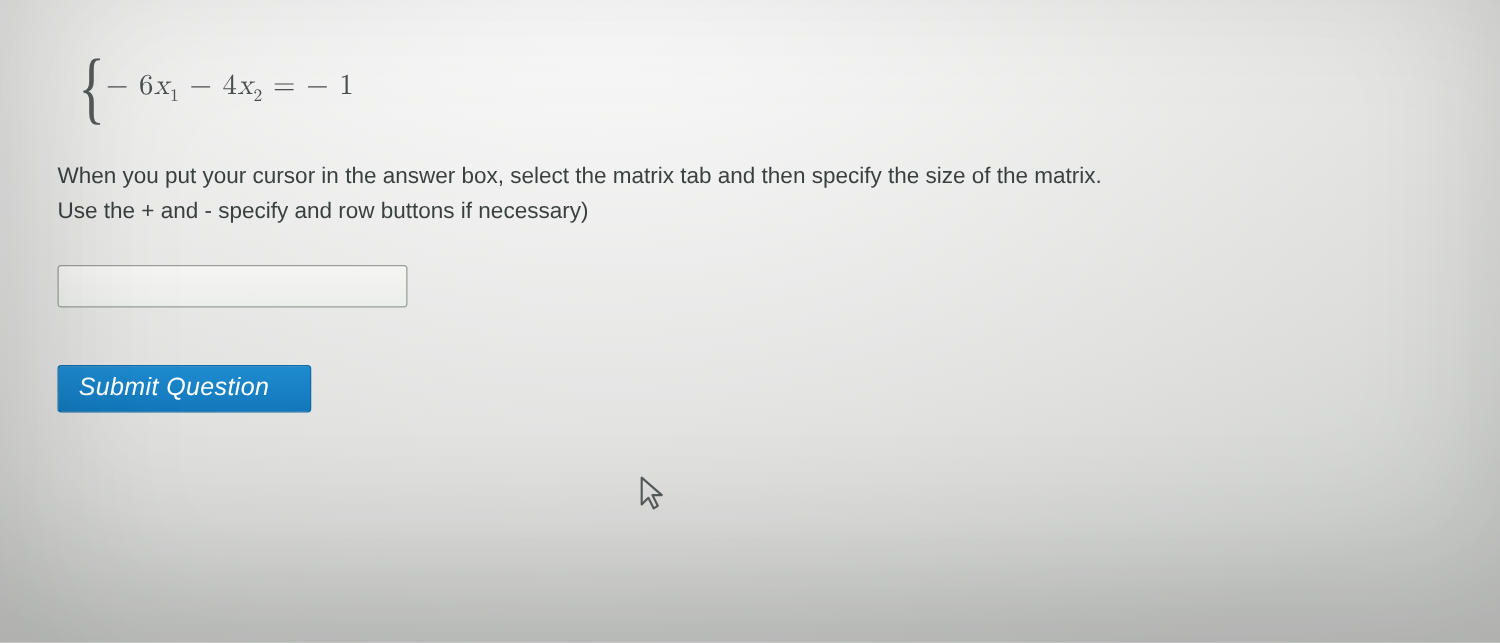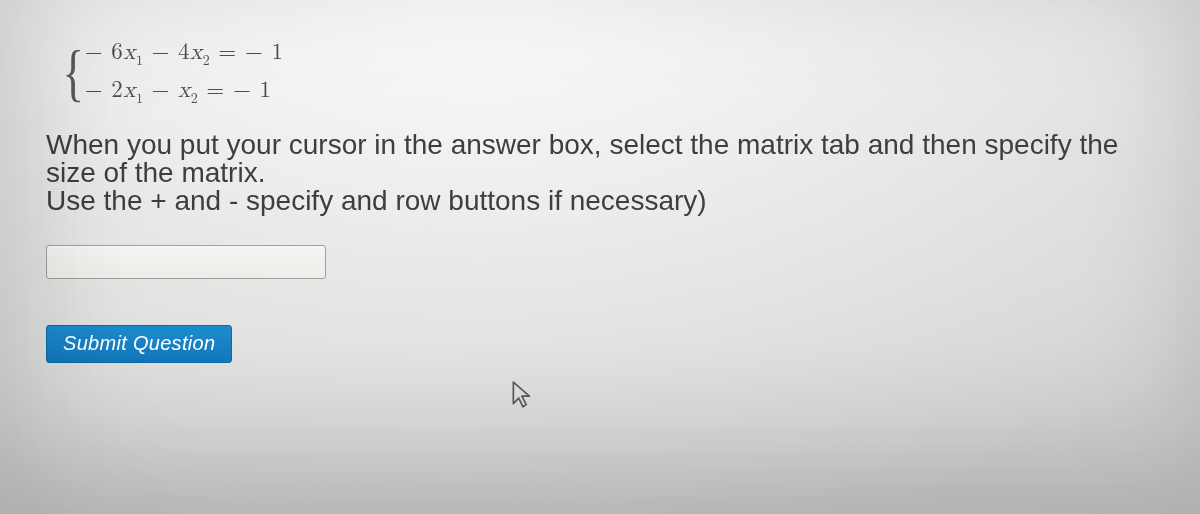--- a/index.html
+++ b/index.html
@@ -45,21 +45,21 @@
     font-family: "Latin Modern Math", "Cambria Math", "Times New Roman", serif;
     font-size: 23px;
     color: #4a4f4f;
     letter-spacing: 0.5px;
   }
   .eqline .x { font-style: italic; }
   .eqline sub { font-size: 14px; vertical-align: sub; font-style: normal; }
   .instructions {
     margin-top: 24px;
     margin-left: 6px;
-    font-size: 28px;
+    font-size: 18px;
     line-height: 28px;
     color: #3a3f3f;
     font-family: "Segoe UI", "Helvetica Neue", Arial, sans-serif;
     max-width: 1100px;
   }
   .answer-input {
     margin-top: 30px;
     margin-left: 6px;
     width: 280px;
     height: 34px;
@@ -69,21 +69,21 @@
     box-shadow: inset 0 1px 0 rgba(255,255,255,0.6);
     padding: 2px 6px;
     font-size: 18px;
     color: #333;
     box-sizing: border-box;
   }
   .submit-btn {
     display: inline-block;
     margin-top: 46px;
     margin-left: 6px;
-    padding: 6px 16px 7px 16px;
+    padding: 6px 33px 7px 16px;
     background: linear-gradient(#1e8bcf, #1378bb);
     color: #fff;
     font-family: "Segoe UI", "Helvetica Neue", Arial, sans-serif;
     font-size: 20px;
     border: 1px solid #0c6aa7;
     border-radius: 3px;
     cursor: pointer;
     font-style: italic;
     letter-spacing: 0.3px;
   }
@@ -105,23 +105,20 @@
 <body>
 
 <div class="page">
 
   <div class="equations">
     <span class="brace">{</span>
     <div class="eqcol">
       <div class="eqline">
         <span>− 6<span class="x">x</span><sub>1</sub> − 4<span class="x">x</span><sub>2</sub> = − 1</span>
       </div>
-      <div class="eqline">
-        <span>− 2<span class="x">x</span><sub>1</sub> − <span class="x">x</span><sub>2</sub> = − 1</span>
-      </div>
     </div>
   </div>
 
   <div class="instructions">
     <span>When you put your cursor in the answer box, select the matrix tab and then specify the size of the matrix.</span><br>
     <span>Use the + and - specify and row buttons if necessary)</span>
   </div>
 
   <input type="text" class="answer-input" value="" style="">
 

